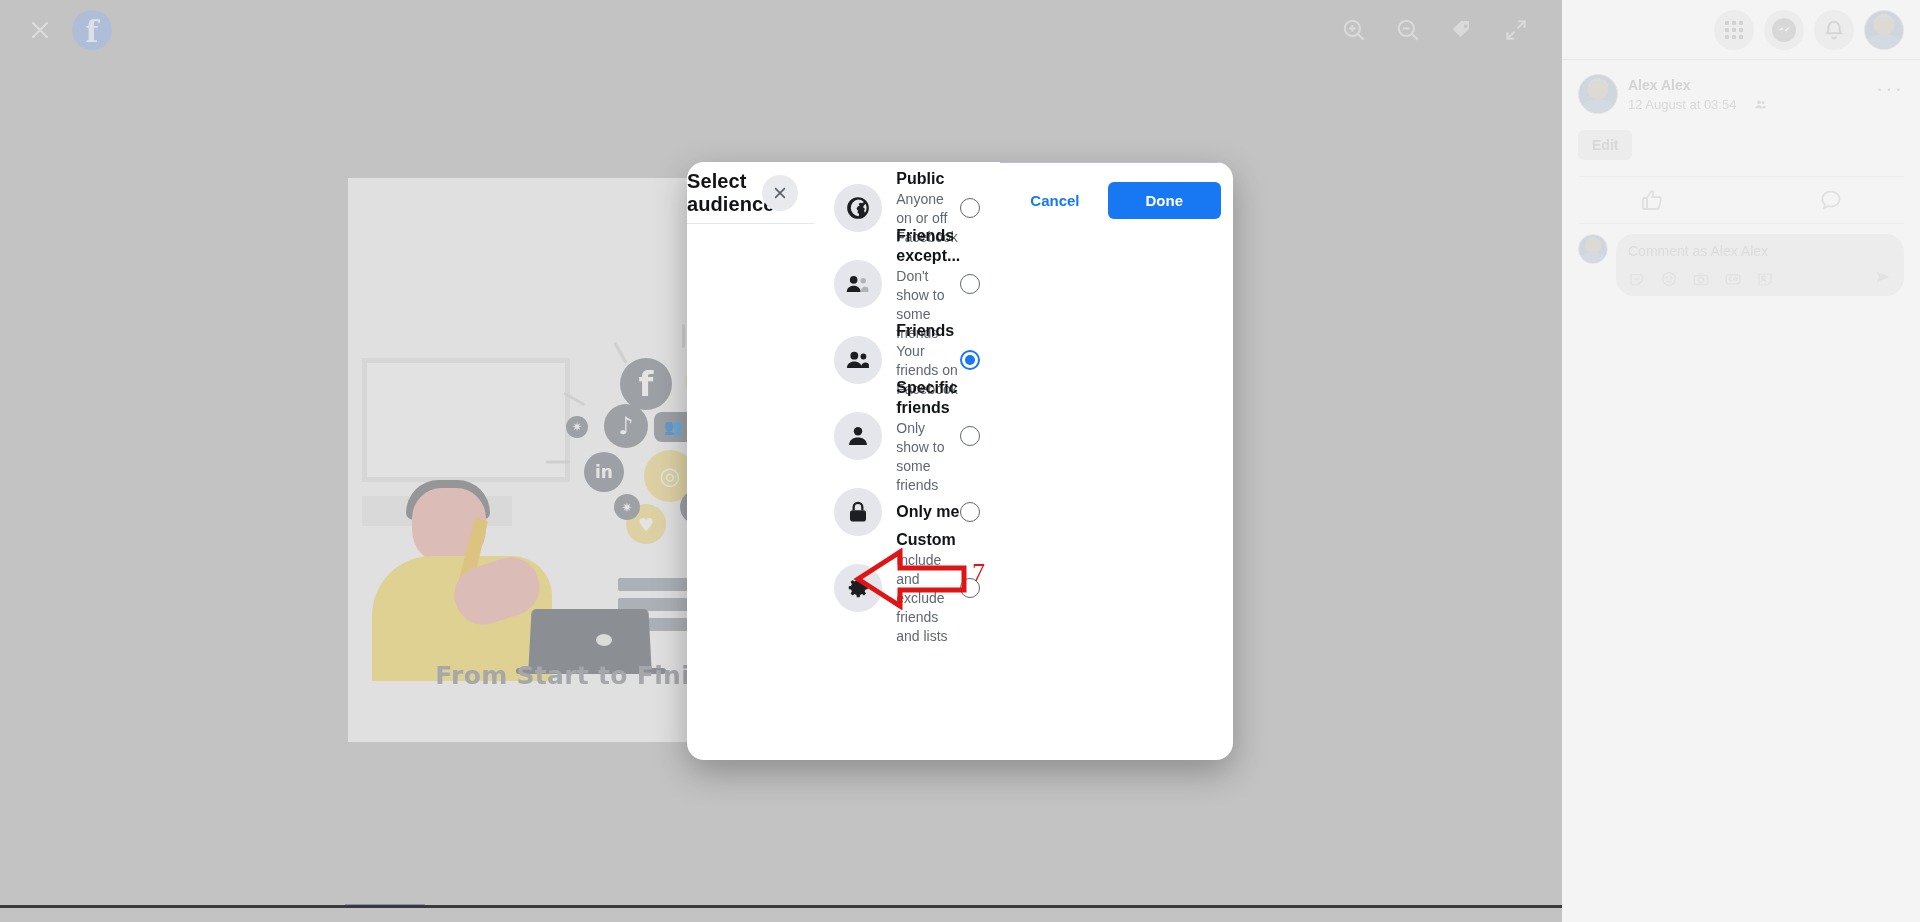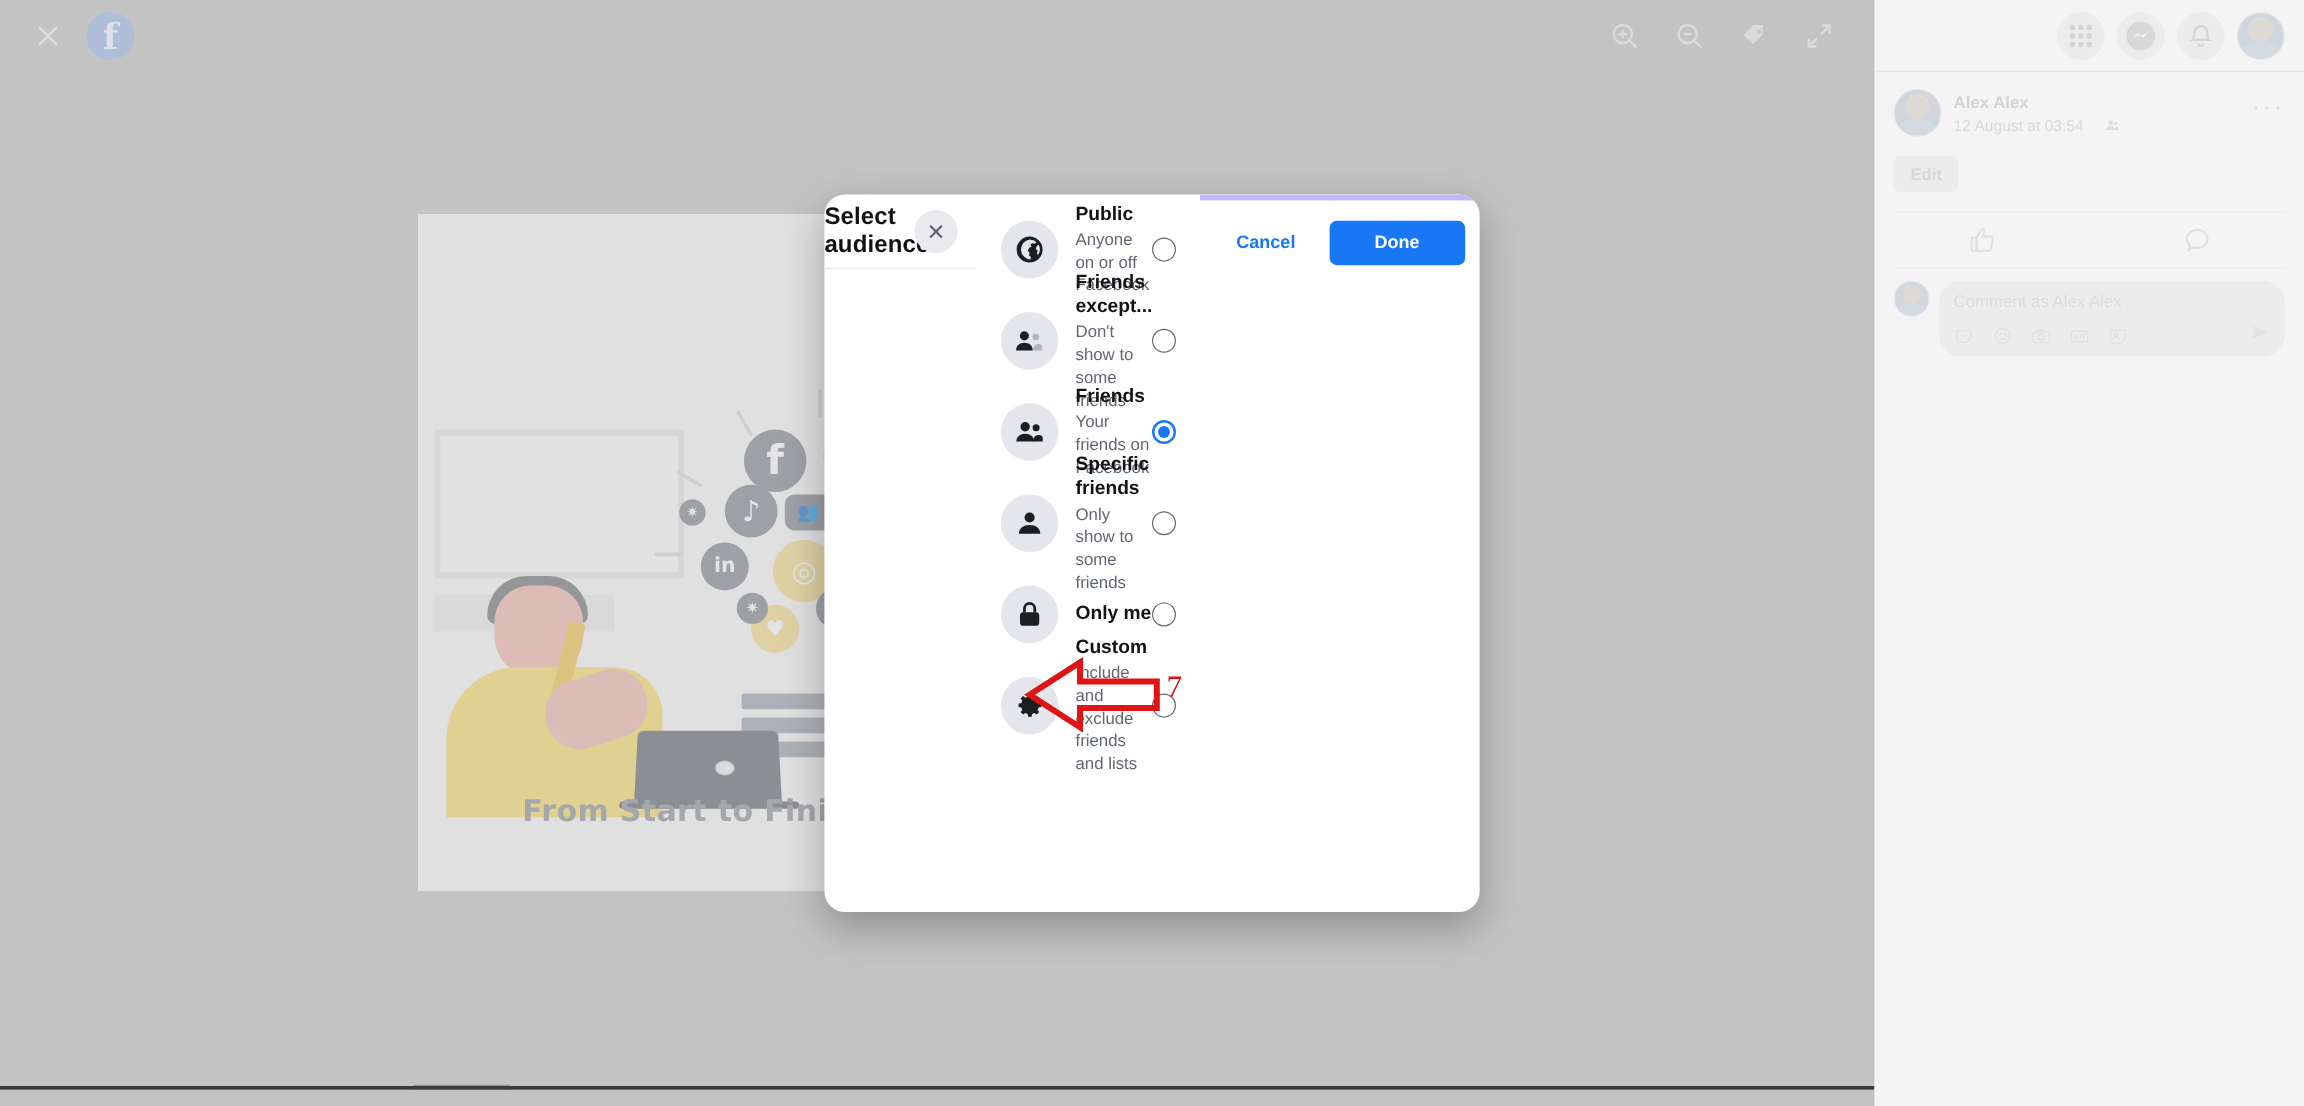--- a/index.html
+++ b/index.html
@@ -293,21 +293,21 @@
     margin-left: auto; width: 20px; height: 20px; border-radius: 50%;
     border: 1.6px solid #606770; flex:none;
     display:flex; align-items:center; justify-content:center;
   }
   .opt-radio.checked { border: 2px solid #1877f2; }
   .opt-radio.checked::after {
     content:""; width: 10px; height: 10px; border-radius:50%; background:#1877f2;
   }
 
   .modal-footer {
-    border-top: 5px solid #c4b5fd;
+    border-top: 1px solid #c4b5fd;
     height: 76px; display:flex; align-items:center; justify-content:flex-end;
     gap: 10px; padding: 12px 12px;
   }
   .btn-cancel {
     color:#1877f2; font-size:15px; font-weight:bold;
     padding: 10px 18px; border-radius:6px; background:transparent;
   }
   .btn-done {
     background:#1877f2; color:#fff; font-size:15px; font-weight:bold;
     padding: 10px 38px; border-radius:6px;

